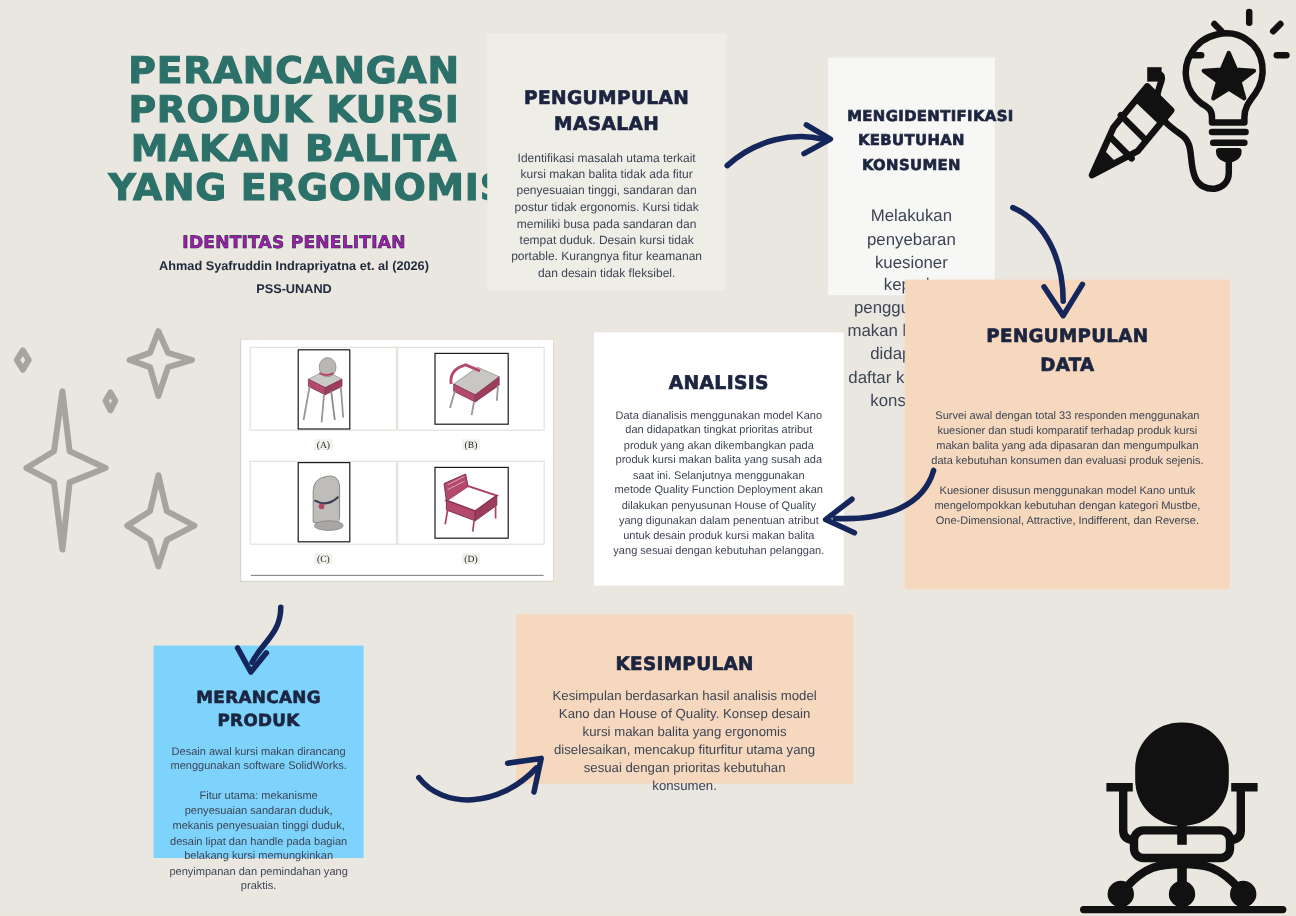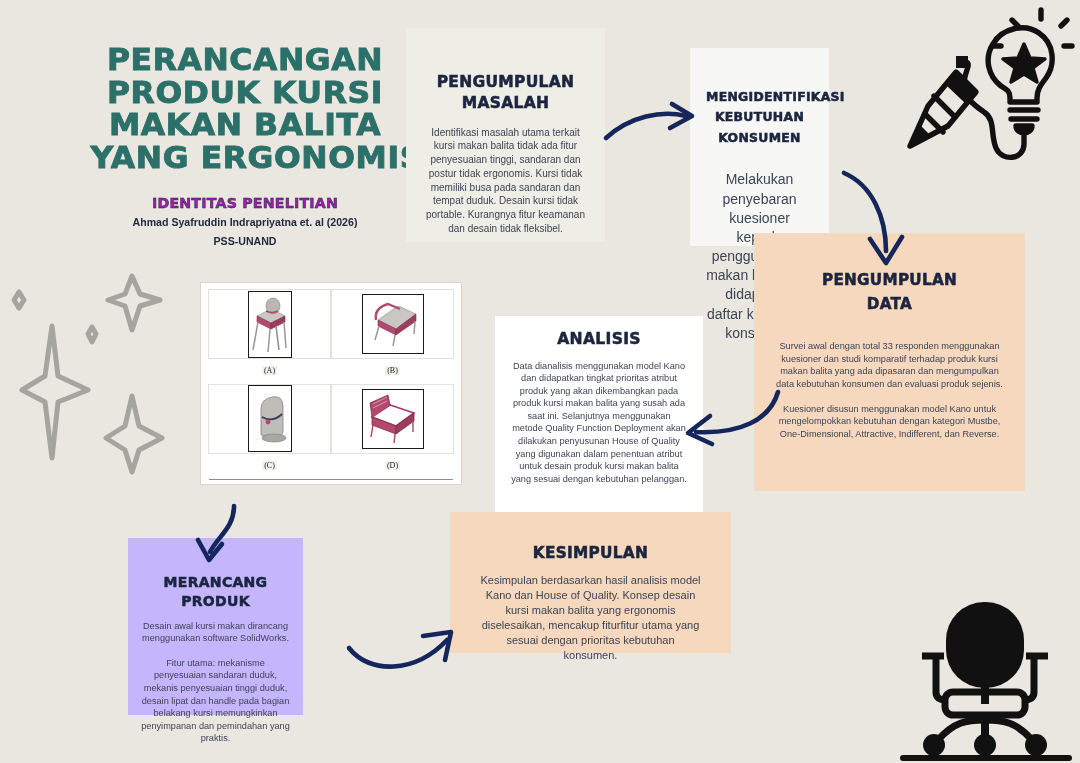--- a/index.html
+++ b/index.html
@@ -100,39 +100,38 @@
     background: #f5d8bd;
     padding: 36px 17px 0 17px;
   }
   #card-pengumpulan .card-title { font-size: 15.2px; line-height: 1.55; }
   #card-pengumpulan .card-body { font-size: 9.2px; margin-top: 24px; }
 
   
   #card-analisis {
     left: 495px; top: 277px; width: 208px; height: 211px;
     background: #ffffff;
-    padding: 13px 16px 0 16px;
-    margin-top: 39px;
+    padding: 32px 16px 0 16px;
   }
   #card-analisis .card-title { font-size: 15.6px; }
   #card-analisis .card-body { font-size: 9.2px; margin-top: 9px; }
 
   
   #card-kesimpulan {
-    left: 450px; top: 512px; width: 281px; height: 141px;
+    left: 430px; top: 512px; width: 281px; height: 141px;
     background: #f5d8bd;
     padding: 31px 30px 0 30px;
   }
   #card-kesimpulan .card-title { font-size: 15.3px; }
   #card-kesimpulan .card-body { font-size: 11px; margin-top: 9px; }
 
   
   #card-merancang {
     left: 128px; top: 538px; width: 175px; height: 177px;
-    background: #c4b5fd;
+    background: #7dd3fc;
     padding: 35px 12px 0 12px;
   }
   #card-merancang .card-title { font-size: 14px; }
   #card-merancang .card-body { font-size: 9.2px; margin-top: 8px; }
 
   
   #figure-panel {
     position: absolute;
     left: 200px; top: 282px;
     width: 262px; height: 203px;

